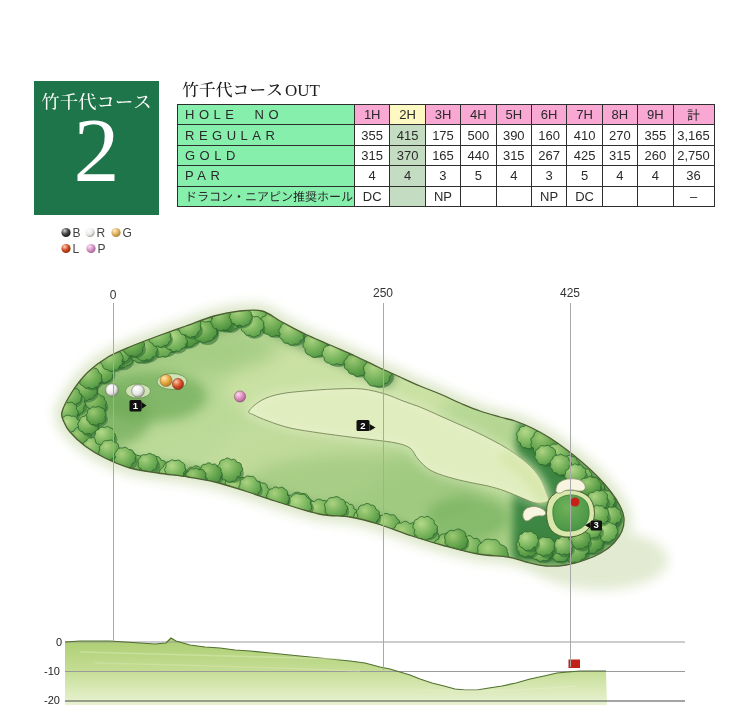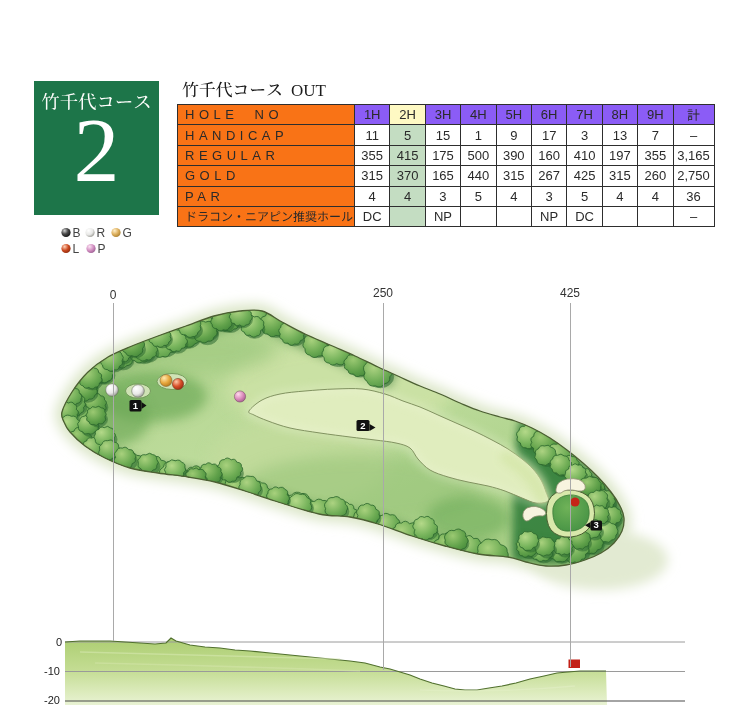--- a/index.html
+++ b/index.html
@@ -1,20 +1,20 @@
 <!DOCTYPE html>
 <html><head><meta charset="utf-8"><style>
 html,body{margin:0;padding:0;background:#fff;width:740px;height:705px;overflow:hidden}
 body{font-family:"Liberation Sans",sans-serif;position:relative}
 #page{position:absolute;left:0;top:0;width:740px;height:705px}
 .abs{position:absolute}
 table{border-collapse:collapse;table-layout:fixed}
 td{border:1px solid #2e2e2e;font-size:13px;color:#2a2a2a;text-align:center;padding:0;height:19.4px;background:#fff;overflow:hidden}
-td.lab{background:#f97316;text-align:left;padding-left:7px}
-td.b{background:#8b5cf6}
+td.lab{background:#86efac;text-align:left;padding-left:7px}
+td.b{background:#f9a8d4}
 td.g{background:#c4ddc2}
 tr:first-child td.g{background:#fef9c3}
 .sp{letter-spacing:4.5px;font-size:13px}
 .kei{display:flex;justify-content:center}
 .dra{padding-left:0px}
 #gbox{left:34px;top:81px;width:125px;height:134px;background:#1d7549;color:#fff;text-align:center}
 #gbox .t1{position:absolute;left:0;right:0;top:9px;display:flex;justify-content:center}
 #gbox .t2{position:absolute;left:0;right:0;top:69px;font-family:"Liberation Serif",serif;font-size:92px;line-height:0;transform:scaleX(1)}
 #gbox .t3{position:absolute;left:0;right:0;top:102px;font-family:"Liberation Serif",serif;font-size:24px;line-height:25px;letter-spacing:1.5px}
 </style></head><body>
@@ -458,21 +458,21 @@
         <text x="41.5" y="29" font-size="12" fill="#444">P</text>
       </g>
 </svg>
 
 <div class="abs" style="left:182px;top:79px;display:flex;align-items:flex-end">
 <svg width="101" height="21" viewBox="0 0 100.80 21.00" style="display:block">
         <g transform="translate(0,16.80) scale(0.016800,-0.016800)">
           <path fill="#1c1c1c" d="M208.7608642578125 841.5596923828125 327.5191650390625 810.0401611328125Q324.5191650390625 800.68017578125 315.7991943359375 794.3601684570312Q307.0792236328125 788.0401611328125 290.0792236328125 788.68017578125Q249.5994873046875 656.2803955078125 186.8397216796875 547.4403076171875Q124.0799560546875 438.6002197265625 44.080322265625 365.68017578125L30.520263671875 375.240234375Q68.640380859375 431.7601318359375 103.1204833984375 506.32000732421875Q137.6005859375 580.8798828125 164.940673828125 666.2197875976562Q192.28076171875 751.5596923828125 208.7608642578125 841.5596923828125ZM601.2406005859375 842.6396484375 725.078857421875 806.3201904296875Q723.35888671875 797.6002197265625 713.9989013671875 791.460205078125Q704.638916015625 785.3201904296875 687.2789306640625 785.960205078125Q642.7991943359375 652.80029296875 575.0394287109375 547.340087890625Q507.2796630859375 441.8798828125 422.0 372.3997802734375L408.7999267578125 382.599853515625Q449.840087890625 437.3997802734375 486.960205078125 510.19970703125Q524.080322265625 582.9996337890625 553.7404174804688 667.7196044921875Q583.4005126953125 752.4395751953125 601.2406005859375 842.6396484375ZM250.440673828125 607.2000732421875H332.2391357421875V-56.0Q331.879150390625 -60.0799560546875 313.8194580078125 -69.9598388671875Q295.759765625 -79.8397216796875 264.3603515625 -79.8397216796875H250.440673828125ZM711.8408203125 607.2000732421875H793.279296875V33.8389892578125Q793.279296875 4.119384765625 785.2593994140625 -20.080322265625Q777.239501953125 -44.280029296875 751.539794921875 -59.7398681640625Q725.840087890625 -75.19970703125 672.440673828125 -80.5596923828125Q671.440673828125 -61.2000732421875 666.440673828125 -45.580322265625Q661.440673828125 -29.9605712890625 651.3607177734375 -20.3607177734375Q639.3607177734375 -9.4808349609375 618.9006958007812 -2.42095947265625Q598.440673828125 4.638916015625 560.9207763671875 9.7188720703125V24.2789306640625Q560.9207763671875 24.2789306640625 577.4207763671875 23.2789306640625Q593.9207763671875 22.2789306640625 616.6007690429688 20.638916015625Q639.28076171875 18.9989013671875 659.78076171875 17.9989013671875Q680.28076171875 16.9989013671875 688.6407470703125 16.9989013671875Q702.2008056640625 16.9989013671875 707.0208129882812 21.67889404296875Q711.8408203125 26.35888671875 711.8408203125 36.9189453125ZM558.7999267578125 607.2000732421875H827.40087890625L878.760498046875 673.679443359375Q878.760498046875 673.679443359375 888.0604248046875 666.0595092773438Q897.3603515625 658.4395751953125 911.8802490234375 646.5996704101562Q926.400146484375 634.759765625 942.280029296875 620.7398681640625Q958.159912109375 606.719970703125 971.31982421875 593.9200439453125Q967.9598388671875 577.9200439453125 945.2398681640625 577.9200439453125H558.7999267578125ZM164.6002197265625 607.2000732421875H376.041259765625L424.4808349609375 671.0394287109375Q424.4808349609375 671.0394287109375 433.78076171875 663.5994873046875Q443.0806884765625 656.1595458984375 456.78057861328125 644.6396484375Q470.48046875 633.1197509765625 486.04034423828125 619.599853515625Q501.6002197265625 606.0799560546875 513.7601318359375 593.9200439453125Q509.7601318359375 577.9200439453125 487.68017578125 577.9200439453125H164.6002197265625Z M1855.5596923828125 748.2008056640625Q1848.1197509765625 742.4808349609375 1834.099853515625 742.120849609375Q1820.0799560546875 741.7608642578125 1798.7601318359375 749.8408203125Q1733.0401611328125 735.4808349609375 1652.6002197265625 722.560791015625Q1572.1602783203125 709.6407470703125 1483.080322265625 699.5806884765625Q1394.0003662109375 689.5206298828125 1301.2803955078125 683.0005493164062Q1208.5604248046875 676.48046875 1118.92041015625 675.640380859375L1115.640380859375 694.4005126953125Q1201.8404541015625 702.92041015625 1293.8605346679688 717.4802856445312Q1385.880615234375 732.0401611328125 1474.0806884765625 750.6000366210938Q1562.28076171875 769.159912109375 1638.120849609375 789.8997802734375Q1713.9609375 810.6396484375 1767.801025390625 830.8795166015625ZM1541.879150390625 -55.2000732421875Q1541.879150390625 -57.9200439453125 1532.9193115234375 -64.5799560546875Q1523.95947265625 -71.2398681640625 1508.0797729492188 -76.3997802734375Q1492.2000732421875 -81.5596923828125 1470.760498046875 -81.5596923828125H1456.120849609375V727.2000732421875L1541.879150390625 742.3997802734375ZM1855.6805419921875 511.3592529296875Q1855.6805419921875 511.3592529296875 1866.200439453125 502.87933349609375Q1876.7203369140625 494.3994140625 1893.68017578125 480.83953857421875Q1910.6400146484375 467.2796630859375 1928.7798461914062 451.85980224609375Q1946.919677734375 436.43994140625 1962.1595458984375 422.56005859375Q1958.799560546875 406.56005859375 1934.7196044921875 406.56005859375H1053.080322265625L1044.4403076171875 435.840087890625H1796.64111328125Z M2696.1595458984375 805.07958984375Q2753.5191650390625 797.7593994140625 2788.698974609375 781.119384765625Q2823.8787841796875 764.4793701171875 2841.0987548828125 744.95947265625Q2858.3187255859375 725.4395751953125 2860.8388061523438 706.19970703125Q2863.35888671875 686.9598388671875 2854.8590698242188 673.7599487304688Q2846.3592529296875 660.56005859375 2829.95947265625 657.2000732421875Q2813.5596923828125 653.840087890625 2793.43994140625 664.7999267578125Q2784.8798828125 687.31982421875 2767.039794921875 711.6197509765625Q2749.19970703125 735.919677734375 2727.859619140625 758.4996337890625Q2706.51953125 781.07958984375 2686.5994873046875 797.1595458984375ZM2309.7196044921875 487.719970703125 2809.00146484375 544.1201171875 2855.8809814453125 616.559326171875Q2855.8809814453125 616.559326171875 2866.5808715820312 610.2993774414062Q2877.28076171875 604.0394287109375 2893.9205932617188 593.5595092773438Q2910.5604248046875 583.07958984375 2928.9202270507812 571.7396850585938Q2947.280029296875 560.3997802734375 2962.599853515625 549.8798828125Q2960.2398681640625 532.5198974609375 2937.5198974609375 530.159912109375L2320.07958984375 459.7999267578125ZM2524.5604248046875 828.1197509765625 2646.3990478515625 813.159912109375Q2645.3990478515625 803.7999267578125 2637.3990478515625 795.7999267578125Q2629.3990478515625 787.7999267578125 2610.3990478515625 784.7999267578125Q2609.6790771484375 673.759765625 2620.1192016601562 564.4795532226562Q2630.559326171875 455.1993408203125 2658.0595092773438 356.55914306640625Q2685.5596923828125 257.9189453125 2734.8798828125 178.9388427734375Q2784.2000732421875 99.958740234375 2860.240234375 48.8787841796875Q2873.1602783203125 38.23876953125 2880.3402709960938 38.55877685546875Q2887.520263671875 38.8787841796875 2893.6002197265625 52.798828125Q2904.400146484375 71.518798828125 2919.3599853515625 105.35870361328125Q2934.31982421875 139.1986083984375 2945.19970703125 169.99853515625L2956.759765625 167.3585205078125L2937.7999267578125 12.1190185546875Q2962.3997802734375 -20.320556640625 2967.0797729492188 -37.34027099609375Q2971.759765625 -54.3599853515625 2963.159912109375 -64.2398681640625Q2952.1201171875 -77.8397216796875 2934.9003295898438 -80.0596923828125Q2917.6805419921875 -82.2796630859375 2897.1807250976562 -76.19970703125Q2876.680908203125 -70.1197509765625 2855.6610107421875 -58.49981689453125Q2834.64111328125 -46.8798828125 2816.2811279296875 -32.7999267578125Q2730.201171875 30.759765625 2673.4010620117188 121.31964111328125Q2616.6009521484375 211.8795166015625 2584.2008056640625 323.3795166015625Q2551.8006591796875 434.8795166015625 2538.1805419921875 562.7595825195312Q2524.5604248046875 690.6396484375 2524.5604248046875 828.1197509765625ZM2185.6805419921875 538.7203369140625 2220.400146484375 584.039794921875 2297.59912109375 555.68017578125Q2294.59912109375 548.68017578125 2287.2791137695312 544.0001831054688Q2279.9591064453125 539.3201904296875 2266.2391357421875 537.3201904296875V-55.6400146484375Q2266.2391357421875 -58.719970703125 2256.4193115234375 -65.0198974609375Q2246.5994873046875 -71.31982421875 2231.7997436523438 -76.43975830078125Q2217.0 -81.5596923828125 2201.1602783203125 -81.5596923828125H2185.6805419921875ZM2262.0810546875 841.2796630859375 2386.559326171875 801.0401611328125Q2384.1993408203125 792.3201904296875 2374.5193481445312 786.3201904296875Q2364.83935546875 780.3201904296875 2347.4793701171875 781.3201904296875Q2310.239501953125 685.92041015625 2262.9596557617188 600.3203735351562Q2215.6798095703125 514.7203369140625 2160.4600219726562 443.8201904296875Q2105.240234375 372.9200439453125 2042.9605712890625 318.43994140625L2029.1204833984375 327.719970703125Q2074.04052734375 389.43994140625 2117.7406005859375 472.05987548828125Q2161.440673828125 554.6798095703125 2199.060791015625 649.4397583007812Q2236.680908203125 744.19970703125 2262.0810546875 841.2796630859375Z M3665.1212158203125 160.159912109375Q3672.201171875 204.56005859375 3680.421142578125 258.08013916015625Q3688.64111328125 311.6002197265625 3696.0410766601562 364.8802490234375Q3703.4410400390625 418.1602783203125 3708.6610107421875 461.6602783203125Q3713.8809814453125 505.1602783203125 3715.52099609375 529.520263671875Q3716.52099609375 540.960205078125 3705.4410400390625 540.960205078125Q3692.4410400390625 540.960205078125 3658.90087890625 537.8201904296875Q3625.3607177734375 534.68017578125 3581.6604614257812 529.8601684570312Q3537.960205078125 525.0401611328125 3492.2999267578125 519.400146484375Q3446.6396484375 513.7601318359375 3409.0394287109375 507.94012451171875Q3371.439208984375 502.1201171875 3351.2391357421875 498.1201171875Q3329.1595458984375 493.240234375 3311.0197143554688 483.34027099609375Q3292.8798828125 473.4403076171875 3277.56005859375 473.4403076171875Q3263.400146484375 473.4403076171875 3244.960205078125 487.20025634765625Q3226.520263671875 500.960205078125 3212.080322265625 519.340087890625Q3197.640380859375 537.719970703125 3192.5604248046875 552.039794921875Q3188.8404541015625 562.919677734375 3186.3404541015625 579.7196044921875Q3183.8404541015625 596.51953125 3183.5604248046875 609.4793701171875L3201.9605712890625 616.3994140625Q3213.92041015625 603.95947265625 3224.4003295898438 591.0794067382812Q3234.8802490234375 578.1993408203125 3247.4202270507812 569.999267578125Q3259.960205078125 561.7991943359375 3277.3201904296875 561.7991943359375Q3293.0401611328125 561.7991943359375 3331.1002197265625 564.7991943359375Q3369.1602783203125 567.7991943359375 3418.140380859375 572.1192016601562Q3467.1204833984375 576.439208984375 3516.5606079101562 581.7592163085938Q3566.000732421875 587.0792236328125 3605.8008422851562 591.3992309570312Q3645.6009521484375 595.71923828125 3663.1610107421875 597.71923828125Q3682.0408935546875 600.0792236328125 3692.4808349609375 606.879150390625Q3702.9207763671875 613.6790771484375 3711.0407104492188 619.2990112304688Q3719.16064453125 624.9189453125 3729.4005126953125 624.9189453125Q3740.5604248046875 624.9189453125 3758.1401977539062 616.259033203125Q3775.719970703125 607.59912109375 3793.979736328125 594.6792602539062Q3812.239501953125 581.7593994140625 3824.559326171875 567.7595825195312Q3836.879150390625 553.759765625 3836.879150390625 542.719970703125Q3836.879150390625 531.2000732421875 3829.939208984375 522.3601684570312Q3822.999267578125 513.520263671875 3814.6993408203125 503.68035888671875Q3806.3994140625 493.8404541015625 3802.3194580078125 478.9605712890625Q3797.51953125 458.28076171875 3790.07958984375 423.46075439453125Q3782.6396484375 388.6407470703125 3774.3796997070312 344.56060791015625Q3766.1197509765625 300.48046875 3756.8598022460938 253.1602783203125Q3747.599853515625 205.840087890625 3738.159912109375 160.159912109375ZM3265.840087890625 83.16064453125Q3250.520263671875 83.16064453125 3231.7803955078125 95.14056396484375Q3213.04052734375 107.1204833984375 3197.2406005859375 124.04034423828125Q3181.440673828125 140.960205078125 3174.3607177734375 155.280029296875Q3168.000732421875 169.5198974609375 3163.5806884765625 188.35980224609375Q3159.16064453125 207.19970703125 3158.6005859375 217.359619140625L3176.000732421875 226.479736328125Q3194.6005859375 206.039794921875 3215.5005493164062 187.95965576171875Q3236.4005126953125 169.8795166015625 3265.8404541015625 169.8795166015625Q3278.3603515625 169.8795166015625 3312.3802490234375 172.739501953125Q3346.400146484375 175.5994873046875 3393.7000732421875 180.13946533203125Q3441.0 184.679443359375 3492.5799560546875 190.0394287109375Q3544.159912109375 195.3994140625 3591.4799194335938 199.93939208984375Q3638.7999267578125 204.4793701171875 3674.0 207.33935546875Q3709.2000732421875 210.1993408203125 3721.960205078125 210.1993408203125Q3748.3997802734375 210.9193115234375 3768.57958984375 201.99945068359375Q3788.7593994140625 193.07958984375 3800.5193481445312 179.6798095703125Q3812.279296875 166.280029296875 3812.279296875 151.8802490234375Q3812.279296875 138.640380859375 3802.619384765625 132.1204833984375Q3792.95947265625 125.6005859375 3770.799560546875 125.6005859375Q3746.919677734375 125.6005859375 3710.0598754882812 131.04052734375Q3673.2000732421875 136.48046875 3615.240234375 136.48046875Q3571.2803955078125 136.48046875 3521.7203369140625 131.760498046875Q3472.1602783203125 127.04052734375 3428.6201171875 120.64056396484375Q3385.0799560546875 114.2406005859375 3356.6798095703125 107.880615234375Q3331.5596923828125 102.5206298828125 3316.1597290039062 96.84063720703125Q3300.759765625 91.16064453125 3289.5598754882812 87.16064453125Q3278.3599853515625 83.16064453125 3265.840087890625 83.16064453125Z M4201.1197509765625 274.3603515625Q4185.7999267578125 274.3603515625 4165.660095214844 289.42022705078125Q4145.520263671875 304.4801025390625 4128.42041015625 325.83990478515625Q4111.320556640625 347.19970703125 4103.5206298828125 366.239501953125Q4097.8006591796875 381.3994140625 4096.920593261719 396.75921630859375Q4096.04052734375 412.1190185546875 4096.200439453125 427.638916015625L4115.6805419921875 433.9189453125Q4127.5604248046875 416.1190185546875 4138.680358886719 401.1190185546875Q4149.80029296875 386.1190185546875 4164.460205078125 377.15899658203125Q4179.1201171875 368.198974609375 4201.0799560546875 368.198974609375Q4224.9598388671875 368.198974609375 4265.779846191406 369.698974609375Q4306.599853515625 371.198974609375 4356.43994140625 373.8389892578125Q4406.280029296875 376.47900390625 4457.900146484375 379.47900390625Q4509.520263671875 382.47900390625 4556.0003662109375 385.47900390625Q4602.48046875 388.47900390625 4635.940490722656 390.97900390625Q4669.4005126953125 393.47900390625 4681.92041015625 393.8389892578125Q4731.92041015625 397.5589599609375 4760.18017578125 401.45892333984375Q4788.43994140625 405.35888671875 4807.0799560546875 405.35888671875Q4829.6396484375 405.35888671875 4850.779479980469 398.79901123046875Q4871.9193115234375 392.2391357421875 4885.399230957031 380.559326171875Q4898.879150390625 368.8795166015625 4898.879150390625 352.479736328125Q4898.879150390625 336.719970703125 4887.299377441406 328.24005126953125Q4875.7196044921875 319.7601318359375 4848.3997802734375 319.7601318359375Q4821.2398681640625 319.7601318359375 4791.2999267578125 320.94012451171875Q4761.3599853515625 322.1201171875 4713.3201904296875 322.1201171875Q4693.4403076171875 322.1201171875 4653.460205078125 320.6201171875Q4613.4801025390625 319.1201171875 4563.339904785156 316.30010986328125Q4513.19970703125 313.4801025390625 4463.0994873046875 310.16009521484375Q4412.999267578125 306.840087890625 4371.09912109375 303.840087890625Q4329.198974609375 300.840087890625 4306.8389892578125 298.2000732421875Q4276.439208984375 294.840087890625 4259.059326171875 289.22015380859375Q4241.679443359375 283.6002197265625 4229.339538574219 278.98028564453125Q4216.9996337890625 274.3603515625 4201.1197509765625 274.3603515625Z M5077.120849609375 34.000732421875Q5147.4808349609375 71.000732421875 5217.020812988281 120.26068115234375Q5286.560791015625 169.5206298828125 5351.28076171875 227.320556640625Q5416.000732421875 285.1204833984375 5471.680725097656 347.88043212890625Q5527.3607177734375 410.640380859375 5570.960754394531 474.82037353515625Q5614.560791015625 539.0003662109375 5641.0408935546875 599.200439453125Q5647.7608642578125 616.3603515625 5629.40087890625 614.4403076171875Q5606.320556640625 611.240234375 5571.760314941406 603.7802124023438Q5537.2000732421875 596.3201904296875 5500.119934082031 587.460205078125Q5463.039794921875 578.6002197265625 5430.379699707031 570.2002563476562Q5397.7196044921875 561.80029296875 5377.799560546875 556.080322265625Q5362.07958984375 552.0003662109375 5352.6396484375 545.0604248046875Q5343.19970703125 538.1204833984375 5335.219787597656 532.54052734375Q5327.2398681640625 526.9605712890625 5314.43994140625 526.9605712890625Q5298.0401611328125 526.9605712890625 5279.80029296875 540.0204467773438Q5261.5604248046875 553.080322265625 5247.260498046875 571.2201538085938Q5232.9605712890625 589.3599853515625 5226.9605712890625 603.31982421875Q5222.6005859375 614.6396484375 5219.220520019531 631.1195678710938Q5215.8404541015625 647.5994873046875 5215.2803955078125 668.239501953125L5235.04052734375 676.1595458984375Q5244.200439453125 663.7196044921875 5254.7203369140625 649.7595825195312Q5265.240234375 635.799560546875 5278.360168457031 626.3795166015625Q5291.4801025390625 616.95947265625 5307.840087890625 616.95947265625Q5325.719970703125 616.95947265625 5356.5799560546875 620.7794799804688Q5387.43994140625 624.5994873046875 5424.5 630.239501953125Q5461.56005859375 635.8795166015625 5498.400146484375 642.51953125Q5535.240234375 649.1595458984375 5565.2203369140625 655.1195678710938Q5595.200439453125 661.07958984375 5610.760498046875 665.359619140625Q5622.200439453125 668.359619140625 5630.5003662109375 674.8395385742188Q5638.80029296875 681.3194580078125 5646.6002197265625 687.119384765625Q5654.400146484375 692.9193115234375 5662.56005859375 692.9193115234375Q5674.7999267578125 692.9193115234375 5692.799743652344 683.5394287109375Q5710.799560546875 674.1595458984375 5728.119384765625 660.19970703125Q5745.439208984375 646.2398681640625 5757.139099121094 632.1000366210938Q5768.8389892578125 617.960205078125 5768.8389892578125 608.4403076171875Q5768.8389892578125 597.5604248046875 5759.639099121094 589.54052734375Q5750.439208984375 581.5206298828125 5739.239318847656 574.1206665039062Q5728.0394287109375 566.720703125 5721.3994140625 556.8006591796875Q5703.679443359375 529.5206298828125 5677.579406738281 490.42059326171875Q5651.4793701171875 451.320556640625 5618.959289550781 407.94049072265625Q5586.439208984375 364.5604248046875 5548.2391357421875 323.80029296875Q5513.59912109375 287.240234375 5468.2991943359375 244.98028564453125Q5422.999267578125 202.7203369140625 5366.3194580078125 160.0604248046875Q5309.6396484375 117.4005126953125 5240.820007324219 78.9605712890625Q5172.0003662109375 40.5206298828125 5090.9609375 10.880615234375ZM5838.68017578125 26.880615234375Q5823.3603515625 26.880615234375 5810.6204833984375 37.34063720703125Q5797.880615234375 47.8006591796875 5782.420593261719 67.54071044921875Q5766.9605712890625 87.28076171875 5742.80029296875 115.7608642578125Q5710.280029296875 156.560791015625 5676.759765625 192.70062255859375Q5643.239501953125 228.8404541015625 5603.5394287109375 261.70025634765625Q5563.83935546875 294.56005859375 5510.9996337890625 324.159912109375L5529.479736328125 346.6400146484375Q5594.07958984375 322.479736328125 5656.3795166015625 290.33953857421875Q5718.679443359375 258.1993408203125 5769.3994140625 221.1392822265625Q5820.119384765625 184.0792236328125 5850.299377441406 146.01934814453125Q5880.4793701171875 107.95947265625 5880.4793701171875 71.31982421875Q5880.4793701171875 54.56005859375 5869.899597167969 40.7203369140625Q5859.31982421875 26.880615234375 5838.68017578125 26.880615234375Z"></path>
         </g>
       </svg>
-      <span style="font-family:'Liberation Serif',serif;font-size:17px;margin-left:8px;color:#1c1c1c;line-height:19px">OUT</span>
+      <span style="font-family:'Liberation Serif',serif;font-size:17px;margin-left:2px;color:#1c1c1c;line-height:19px">OUT</span>
 </div>
 
 <table class="abs" style="left:177px;top:104px;width:537px">
 <colgroup>
         <col style="width:177px">
         <col style="width:35.4px">
         <col style="width:35.4px">
         <col style="width:35.4px">
         <col style="width:35.4px">
         <col style="width:35.4px">
@@ -499,45 +499,32 @@
             <div class="kei">
               <svg width="13" height="16" viewBox="0 0 13.00 16.25" style="display:block">
                 <g transform="translate(0,13.00) scale(0.013000,-0.013000)">
                   <path fill="#2a2a2a" d="M434.9500732421875 497.6005859375H971.4102783203125V423.7489013671875H434.9500732421875ZM669.7691650390625 837.1903076171875H745.180908203125V-79.7503662109375H669.7691650390625ZM85.979736328125 537.460205078125H397.900146484375V477.6490478515625H85.979736328125ZM91.3697509765625 804.6505126953125H398.68017578125V744.83935546875H91.3697509765625ZM85.979736328125 403.7301025390625H397.900146484375V343.9189453125H85.979736328125ZM38.419677734375 673.7503662109375H436.0701904296875V611.379150390625H38.419677734375ZM120.8704833984375 268.8299560546875H394.900146484375V-23.260498046875H120.8704833984375V39.1107177734375H327.6787109375V206.458740234375H120.8704833984375ZM84.419677734375 268.8299560546875H151.4710693359375V-69.020263671875H84.419677734375Z"></path>
                 </g>
               </svg>
             </div>
           </td>
         </tr>
 
-<tr>
-          <td class="lab"><span class="sp">HANDICAP</span></td>
-          <td>11</td>
-          <td class="g">5</td>
-          <td>15</td>
-          <td>1</td>
-          <td>9</td>
-          <td>17</td>
-          <td>3</td>
-          <td>13</td>
-          <td>7</td>
-          <td>–</td>
-        </tr>
 
 
 <tr>
           <td class="lab"><span class="sp">REGULAR</span></td>
           <td>355</td>
           <td class="g">415</td>
           <td>175</td>
           <td>500</td>
           <td>390</td>
           <td>160</td>
           <td>410</td>
-          <td>197</td>
+          <td>270</td>
           <td>355</td>
           <td>3,165</td>
         </tr>
 
 <tr>
           <td class="lab"><span class="sp">GOLD</span></td>
           <td>315</td>
           <td class="g">370</td>
           <td>165</td>
           <td>440</td>

